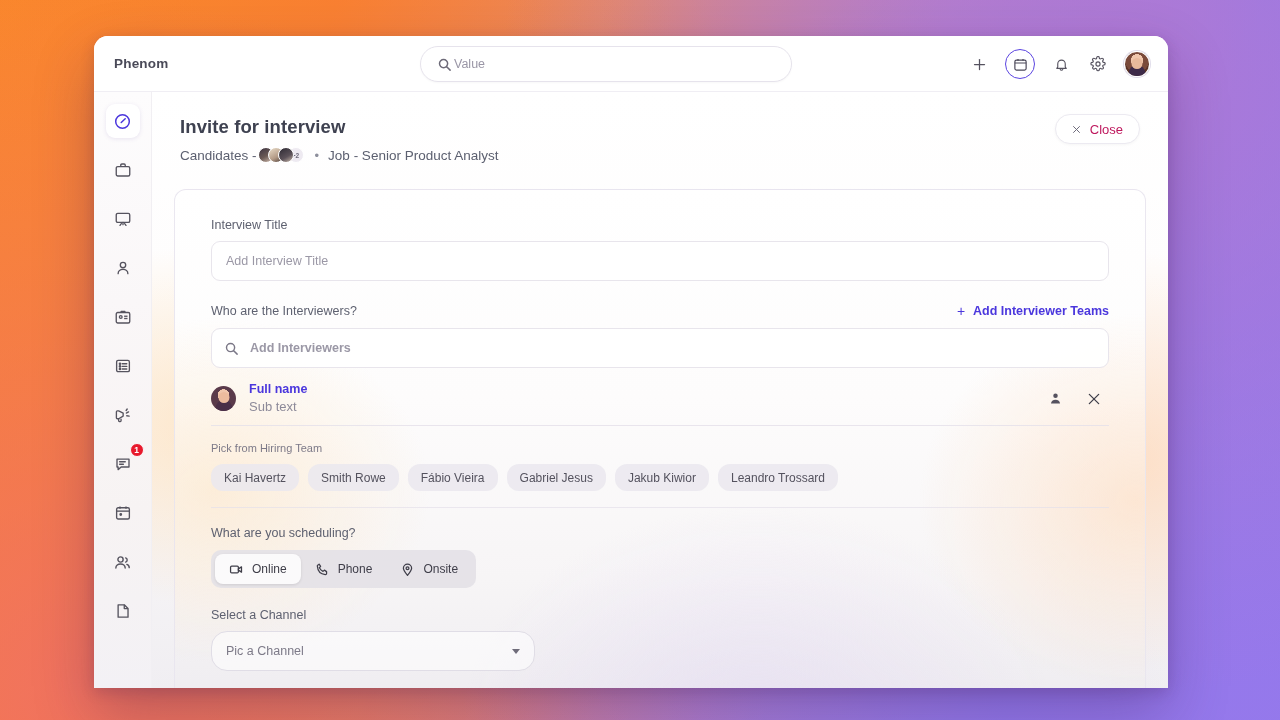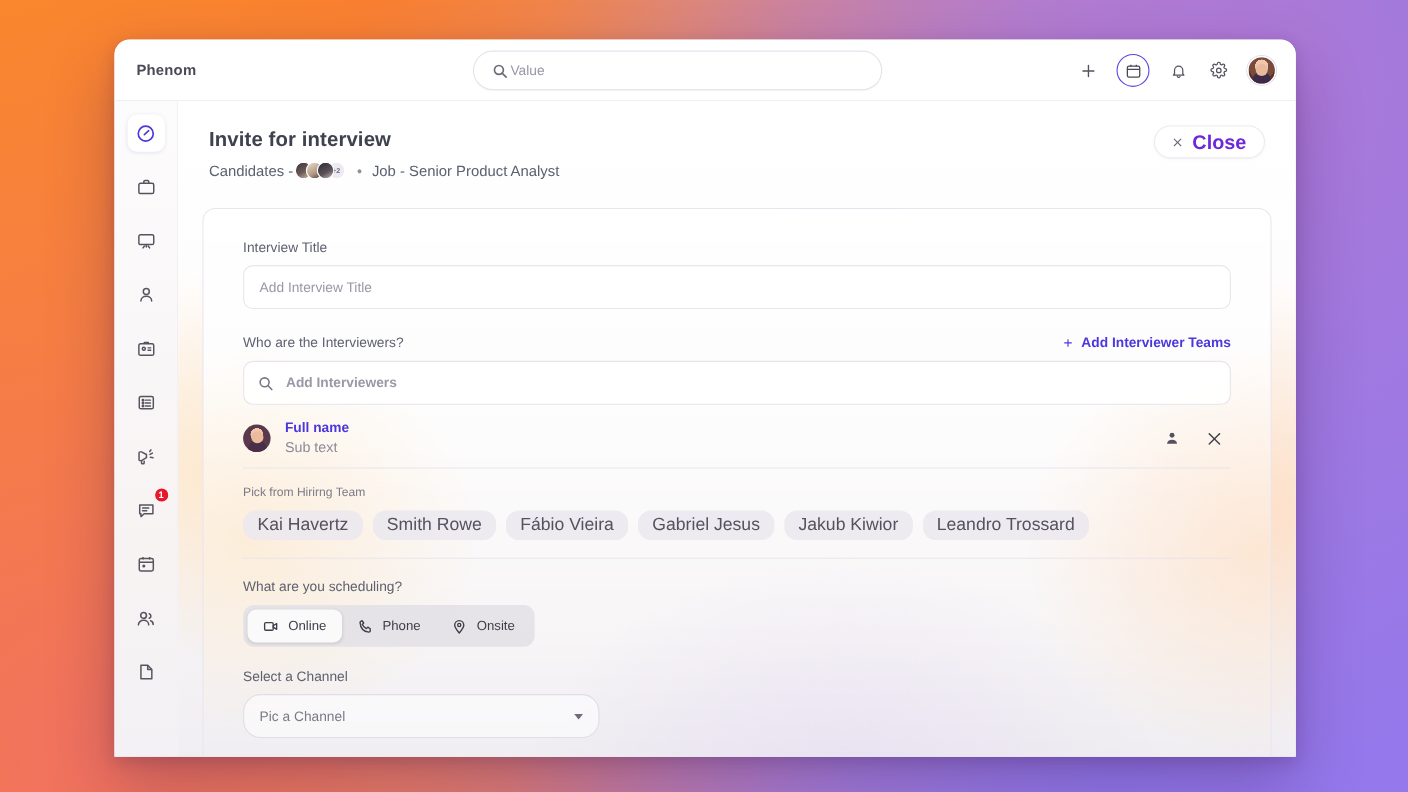--- a/index.html
+++ b/index.html
@@ -12,21 +12,21 @@
     background:
       radial-gradient(circle at 88% 10%, rgba(178,120,210,0.85) 0%, rgba(178,120,210,0) 48%),
       radial-gradient(circle at 96% 92%, rgba(150,120,235,0.95) 0%, rgba(150,120,235,0) 55%),
       radial-gradient(circle at 6% 95%, rgba(238,110,110,0.75) 0%, rgba(238,110,110,0) 50%),
       radial-gradient(circle at 0% 35%, rgba(250,135,45,1) 0%, rgba(250,135,45,0) 55%),
       linear-gradient(110deg, #f9852c 0%, #f97b36 22%, #e58a6e 40%, #b583c9 62%, #8a7cf0 82%, #8b7bee 100%);
   }
 
   
   .window {
-    position: absolute; left: 104px; top: 36px;
+    position: absolute; left: 94px; top: 36px;
     width: 1074px; height: 652px;
     background: #ffffff;
     border-radius: 14px 14px 0 0;
     box-shadow: 0 26px 60px rgba(60,20,80,0.30), 0 4px 14px rgba(60,20,80,0.18);
     overflow: hidden;
   }
 
   
   .topbar {
     position: relative; height: 56px; width: 100%;
@@ -134,21 +134,21 @@
   }
   .dotsep { margin: 0 9px; color: #8d8f9c; font-size: 13px; }
   .close-btn {
     position: absolute; right: 28px; top: 22px;
     height: 30px; padding: 0 16px; border-radius: 15px;
     background: #fff; border: 1px solid #eceaf1;
     display: flex; align-items: center; gap: 9px; cursor: pointer;
     box-shadow: 0 1px 3px rgba(0,0,0,0.04);
   }
   .close-btn .x { color: #6b6878; font-size: 12px; line-height: 1; }
-  .close-btn .t { color: #6d28d9; font-size: 18px; font-weight: 700; }
+  .close-btn .t { color: #be185d; font-size: 13px; font-weight: 400; }
 
   
   .card {
     margin: 26px 22px 0 22px; height: 520px;
     border: 1px solid rgba(232,228,238,0.9); border-radius: 12px;
     background:
       radial-gradient(ellipse 300px 240px at 4% 58%, rgba(255,226,186,0.50) 0%, rgba(255,226,186,0) 72%),
       radial-gradient(ellipse 300px 260px at 99% 60%, rgba(255,216,182,0.55) 0%, rgba(255,216,182,0) 72%),
       radial-gradient(ellipse 400px 300px at 60% 104%, rgba(226,216,242,0.6) 0%, rgba(226,216,242,0) 74%),
       linear-gradient(180deg, #ffffff 0%, #fdfcfc 40%, #f7f5f6 75%, #eeecf0 100%);
@@ -188,21 +188,21 @@
   .person-txt { margin-left: 13px; flex: 1; }
   .person-name { font-size: 12.5px; font-weight: bold; color: #4b37dd; line-height: 1.35; }
   .person-sub { font-size: 13px; color: #8d8a99; line-height: 1.4; }
   .person-actions { display: flex; align-items: center; gap: 24px; padding-right: 8px; }
   .pact { color: #55525f; cursor: pointer; display: flex; align-items: center; }
 
   .pick-label { font-size: 11px; color: #7d7a88; margin-top: 16px; margin-bottom: 10px; }
   .chips { display: flex; gap: 9px; flex-wrap: wrap; padding-bottom: 16px; border-bottom: 1px solid rgba(228,224,234,0.7); }
   .chip {
     height: 27px; padding: 0 13px; border-radius: 12px;
-    background: rgba(234,232,238,0.85); color: #54525e; font-size: 16px;
+    background: rgba(234,232,238,0.85); color: #54525e; font-size: 12px;
     display: flex; align-items: center; cursor: pointer;
   }
 
   .sched-label { font-size: 12.5px; color: #5e6170; margin-top: 18px; margin-bottom: 10px; }
   .segctl {
     display: inline-flex; align-items: center; height: 38px; padding: 4px;
     border-radius: 10px; background: rgba(227,225,231,0.9);
   }
   .seg {
     height: 30px; padding: 0 14px; border-radius: 8px;

